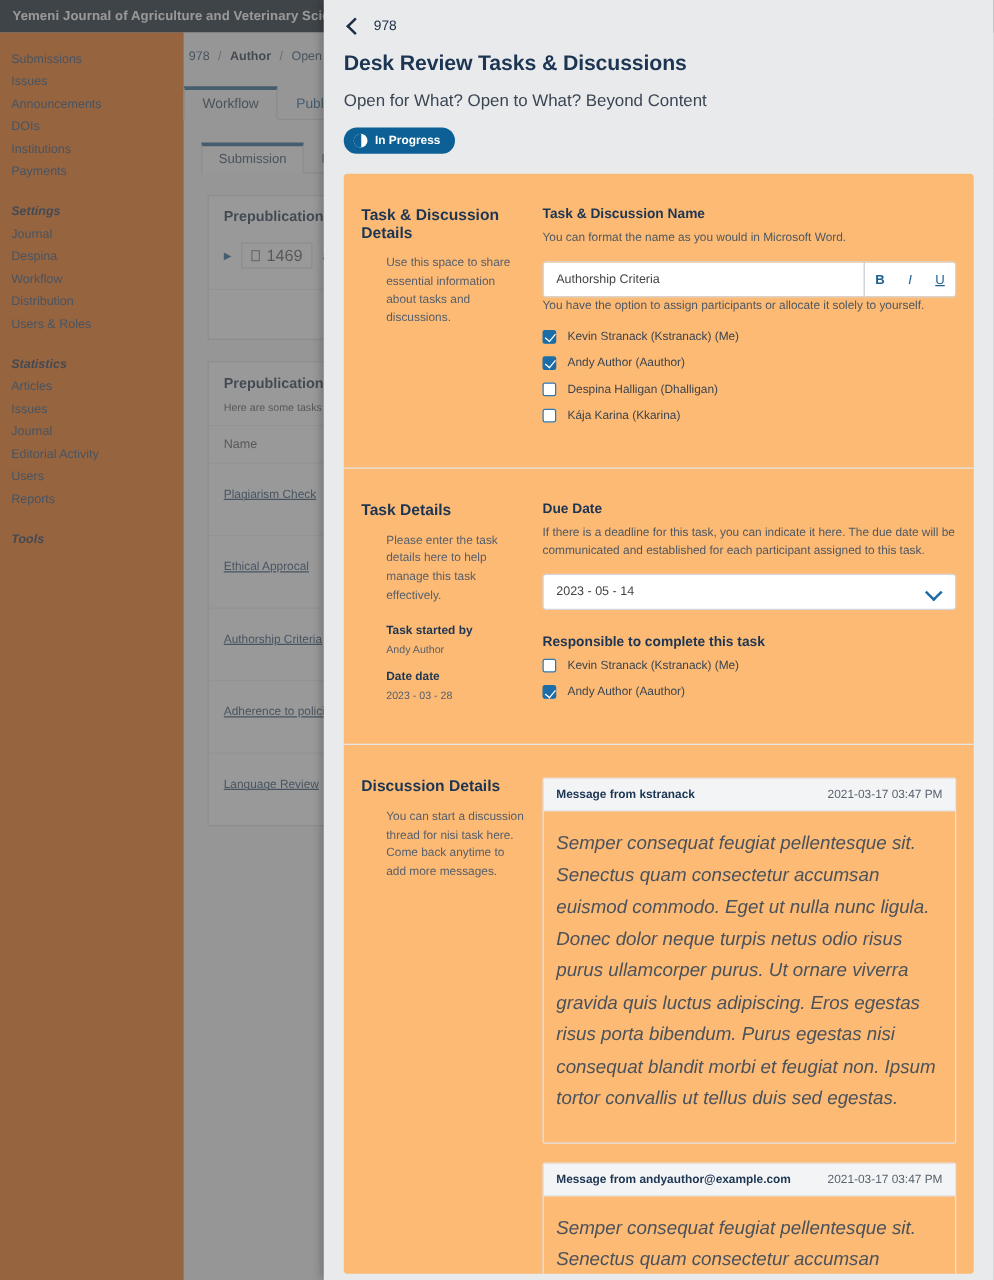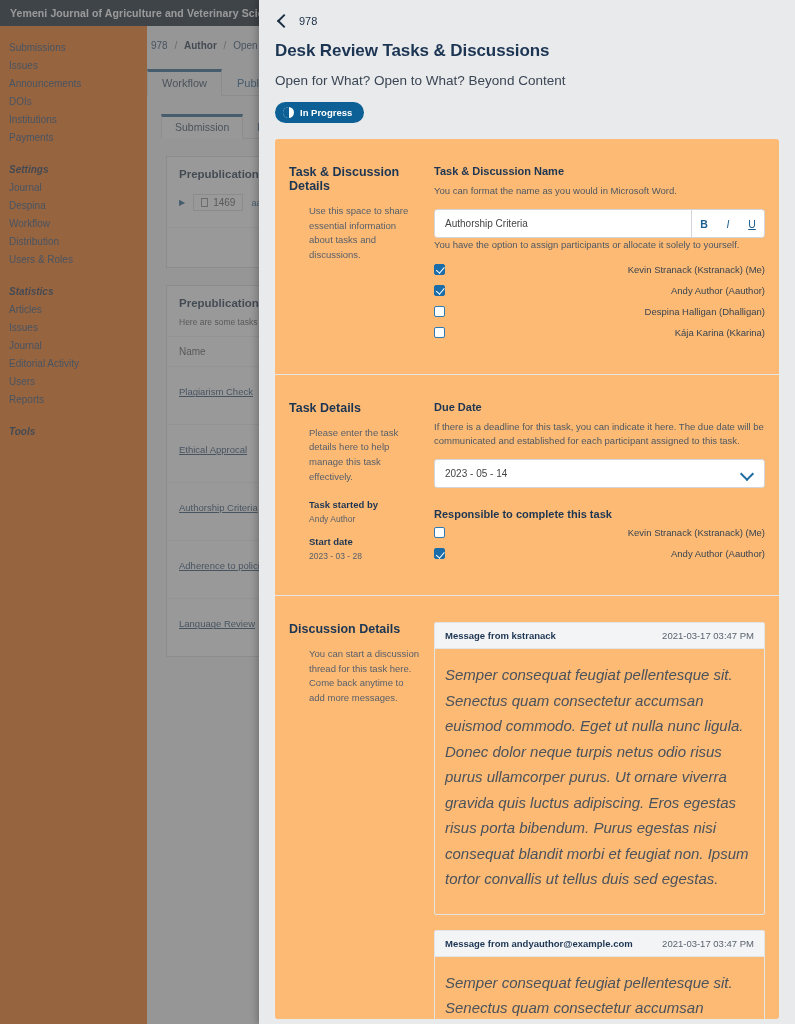--- a/index.html
+++ b/index.html
@@ -140,21 +140,21 @@
     display: flex; align-items: center;
     gap: 8px;
     padding: 6px 12px 16px 12px;
     font-size: 9px; color: #25618f;
   }
   .file-caret { color: #25618f; font-size: 8px; }
   .file-badge {
     border: 1px solid #ddd;
     padding: 2px 7px;
     display: flex; align-items: center; gap: 5px;
-    font-size: 10px; color: #555;
+    font-size: 13px; color: #555;
   }
   .file-icon {
     width: 7px; height: 9px;
     border: 1px solid #888;
     display: inline-block;
   }
   .panel-footer { height: 40px; border-top: 1px solid #eee; }
   .tbl-head {
     border-top: 1px solid #eee;
     font-size: 10px; color: #555;
@@ -302,21 +302,20 @@
     cursor: pointer;
   }
   .fmt-btn.b { font-weight: bold; }
   .fmt-btn.i { font-style: italic; }
   .fmt-btn.u { text-decoration: underline; }
 
   .chk-row {
     display: flex; align-items: center;
     gap: 9px;
     margin-bottom: 10px;
-    justify-content: space-between;
   }
   .chk {
     width: 11px; height: 11px;
     border: 1.4px solid #2d7ab5;
     border-radius: 2px;
     background: #ffffff;
     flex: none;
     position: relative;
   }
   .chk.on { background: #1a6da8; border-color: #1a6da8; }
@@ -515,21 +514,21 @@
         </div>
       </div>
     </div>
 
     <div class="sec">
       <div class="sec-left">
         <div class="sec-h">Task Details</div>
         <div class="sec-desc">Please enter the task details here to help manage this task effectively.</div>
         <div class="sec-desc" style="margin-top:14px;font-weight:bold;color:#1c3553;">Task started by</div>
         <div class="sec-desc" style="font-size:8.5px;">Andy Author</div>
-        <div class="sec-desc" style="margin-top:9px;font-weight:bold;color:#1c3553;">Start date</div>
+        <div class="sec-desc" style="margin-top:9px;font-weight:bold;color:#1c3553;">Date date</div>
         <div class="sec-desc" style="font-size:8.5px;">2023 - 03 - 28</div>
       </div>
       <div class="sec-right">
         <div class="sub-h">Due Date</div>
         <div class="sub-desc">If there is a deadline for this task, you can indicate it here. The due date will be communicated and established for each participant assigned to this task.</div>
         <div class="sel-wrap">
           <span class="sel-val">2023 - 05 - 14</span>
           <span class="sel-chev"></span>
         </div>
 
@@ -542,21 +541,21 @@
         <div class="chk-row">
           <span class="chk on"></span>
           <span class="chk-lbl">Andy Author (Aauthor)</span>
         </div>
       </div>
     </div>
 
     <div class="sec">
       <div class="sec-left">
         <div class="sec-h">Discussion Details</div>
-        <div class="sec-desc">You can start a discussion thread for this task here. Come back anytime to add more messages.</div>
+        <div class="sec-desc">You can start a discussion thread for nisi task here. Come back anytime to add more messages.</div>
       </div>
       <div class="sec-right">
         <div class="msg-card">
           <div class="msg-head">
             <span class="msg-from">Message from kstranack</span>
             <span class="msg-date">2021-03-17 03:47 PM</span>
           </div>
           <div class="msg-body">Semper consequat feugiat pellentesque sit. Senectus quam consectetur accumsan euismod commodo. Eget ut nulla nunc ligula. Donec dolor neque turpis netus odio risus purus ullamcorper purus. Ut ornare viverra gravida quis luctus adipiscing. Eros egestas risus porta bibendum. Purus egestas nisi consequat blandit morbi et feugiat non. Ipsum tortor convallis ut tellus duis sed egestas.</div>
         </div>
         <div class="msg-card">

